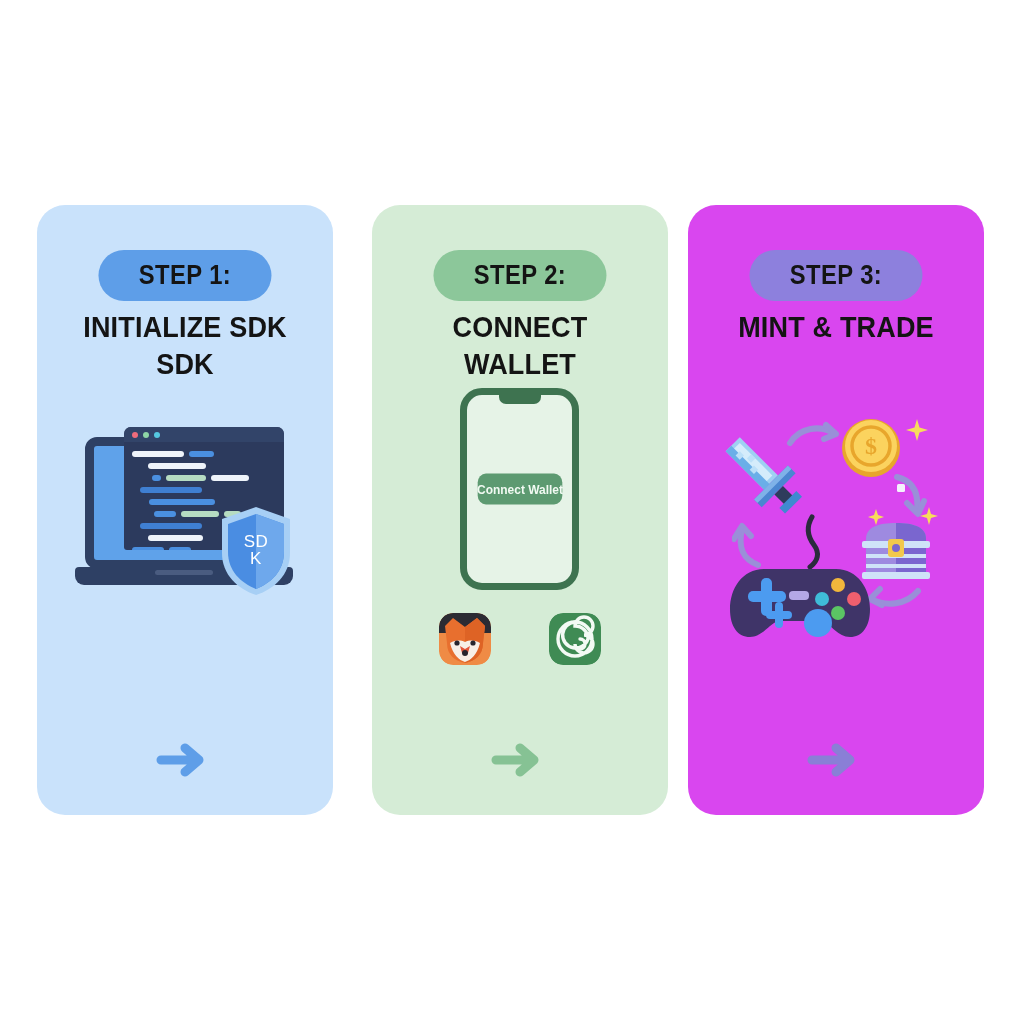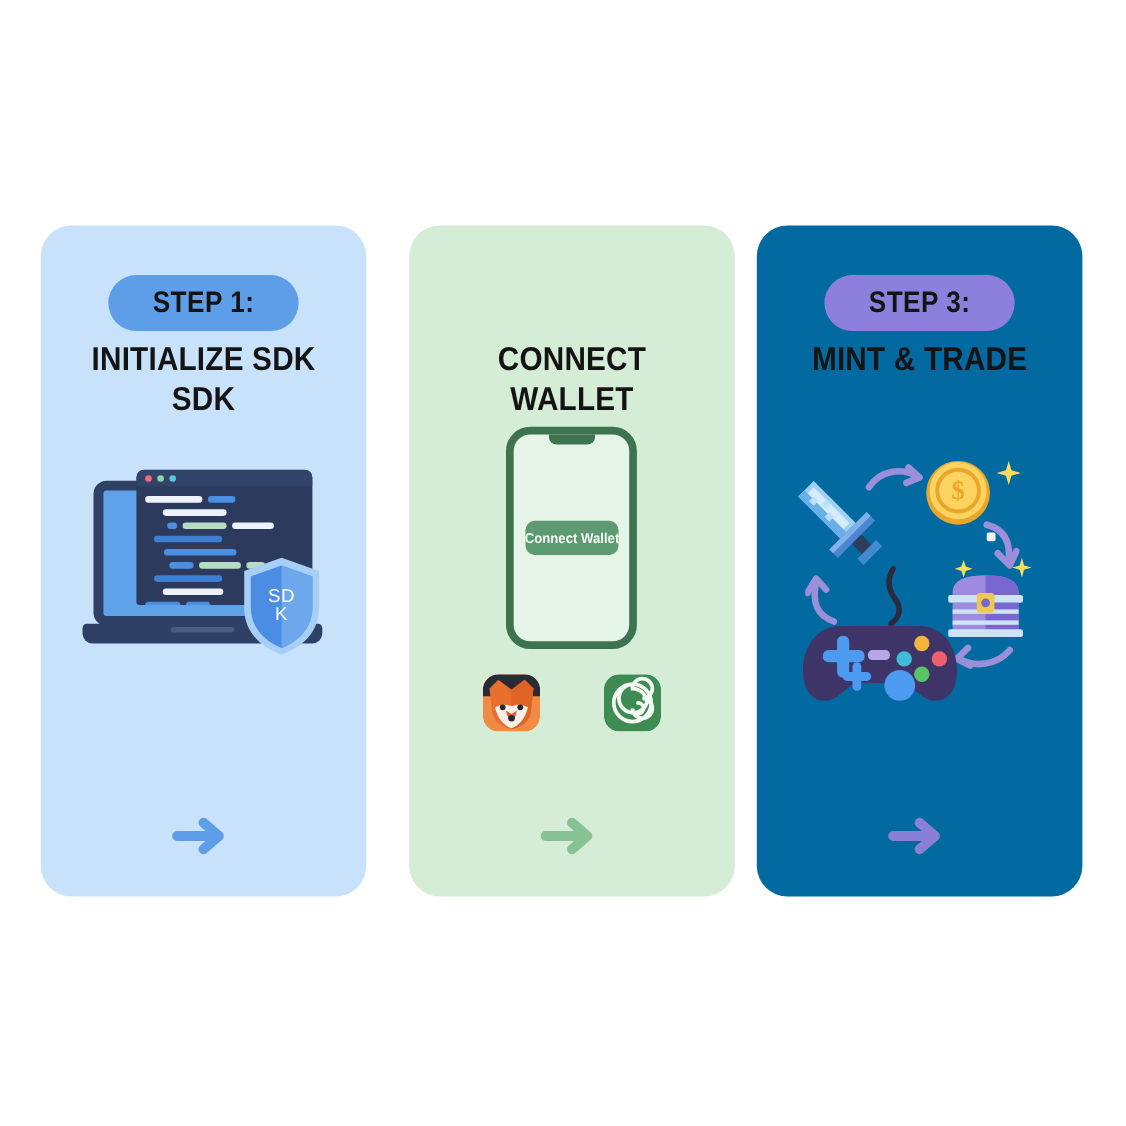--- a/index.html
+++ b/index.html
@@ -24,21 +24,21 @@
   .card {
     position: absolute;
     top: 205px;
     width: 296px;
     height: 610px;
     border-radius: 28px;
     overflow: hidden;
   }
   #card-1 { left: 37px;  background: #c9e2fb; }
   #card-2 { left: 372px; background: #d5ecd6; }
-  #card-3 { left: 688px; background: #0369a1; }
+  #card-3 { left: 688px; background: #d946ef; }
 
   
   .pill {
     position: absolute;
     top: 45px;
     left: 50%;
     transform: translateX(-50%);
     height: 51px;
     border-radius: 26px;
     display: flex;
@@ -320,20 +320,23 @@
 
     <div class="arrow-wrap">
       <svg width="60" height="46" viewBox="0 0 60 46" aria-hidden="true">
         <path d="M6 23 H38 M30 11 L44 23 L30 35" fill="none" stroke="#5e9ee8" stroke-width="9" stroke-linecap="round" stroke-linejoin="round"></path>
       </svg>
     </div>
   </div>
 
   <div class="card" id="card-2">
 
+    <div class="pill">
+      <span class="pill-text nosel">STEP 2:</span>
+    </div>
 
     <div class="title nosel">
       <div>CONNECT WALLET</div>
     </div>
 
     <div class="phone">
       <div class="notch"></div>
       <div class="cw-btn nosel">Connect Wallet</div>
     </div>
 

